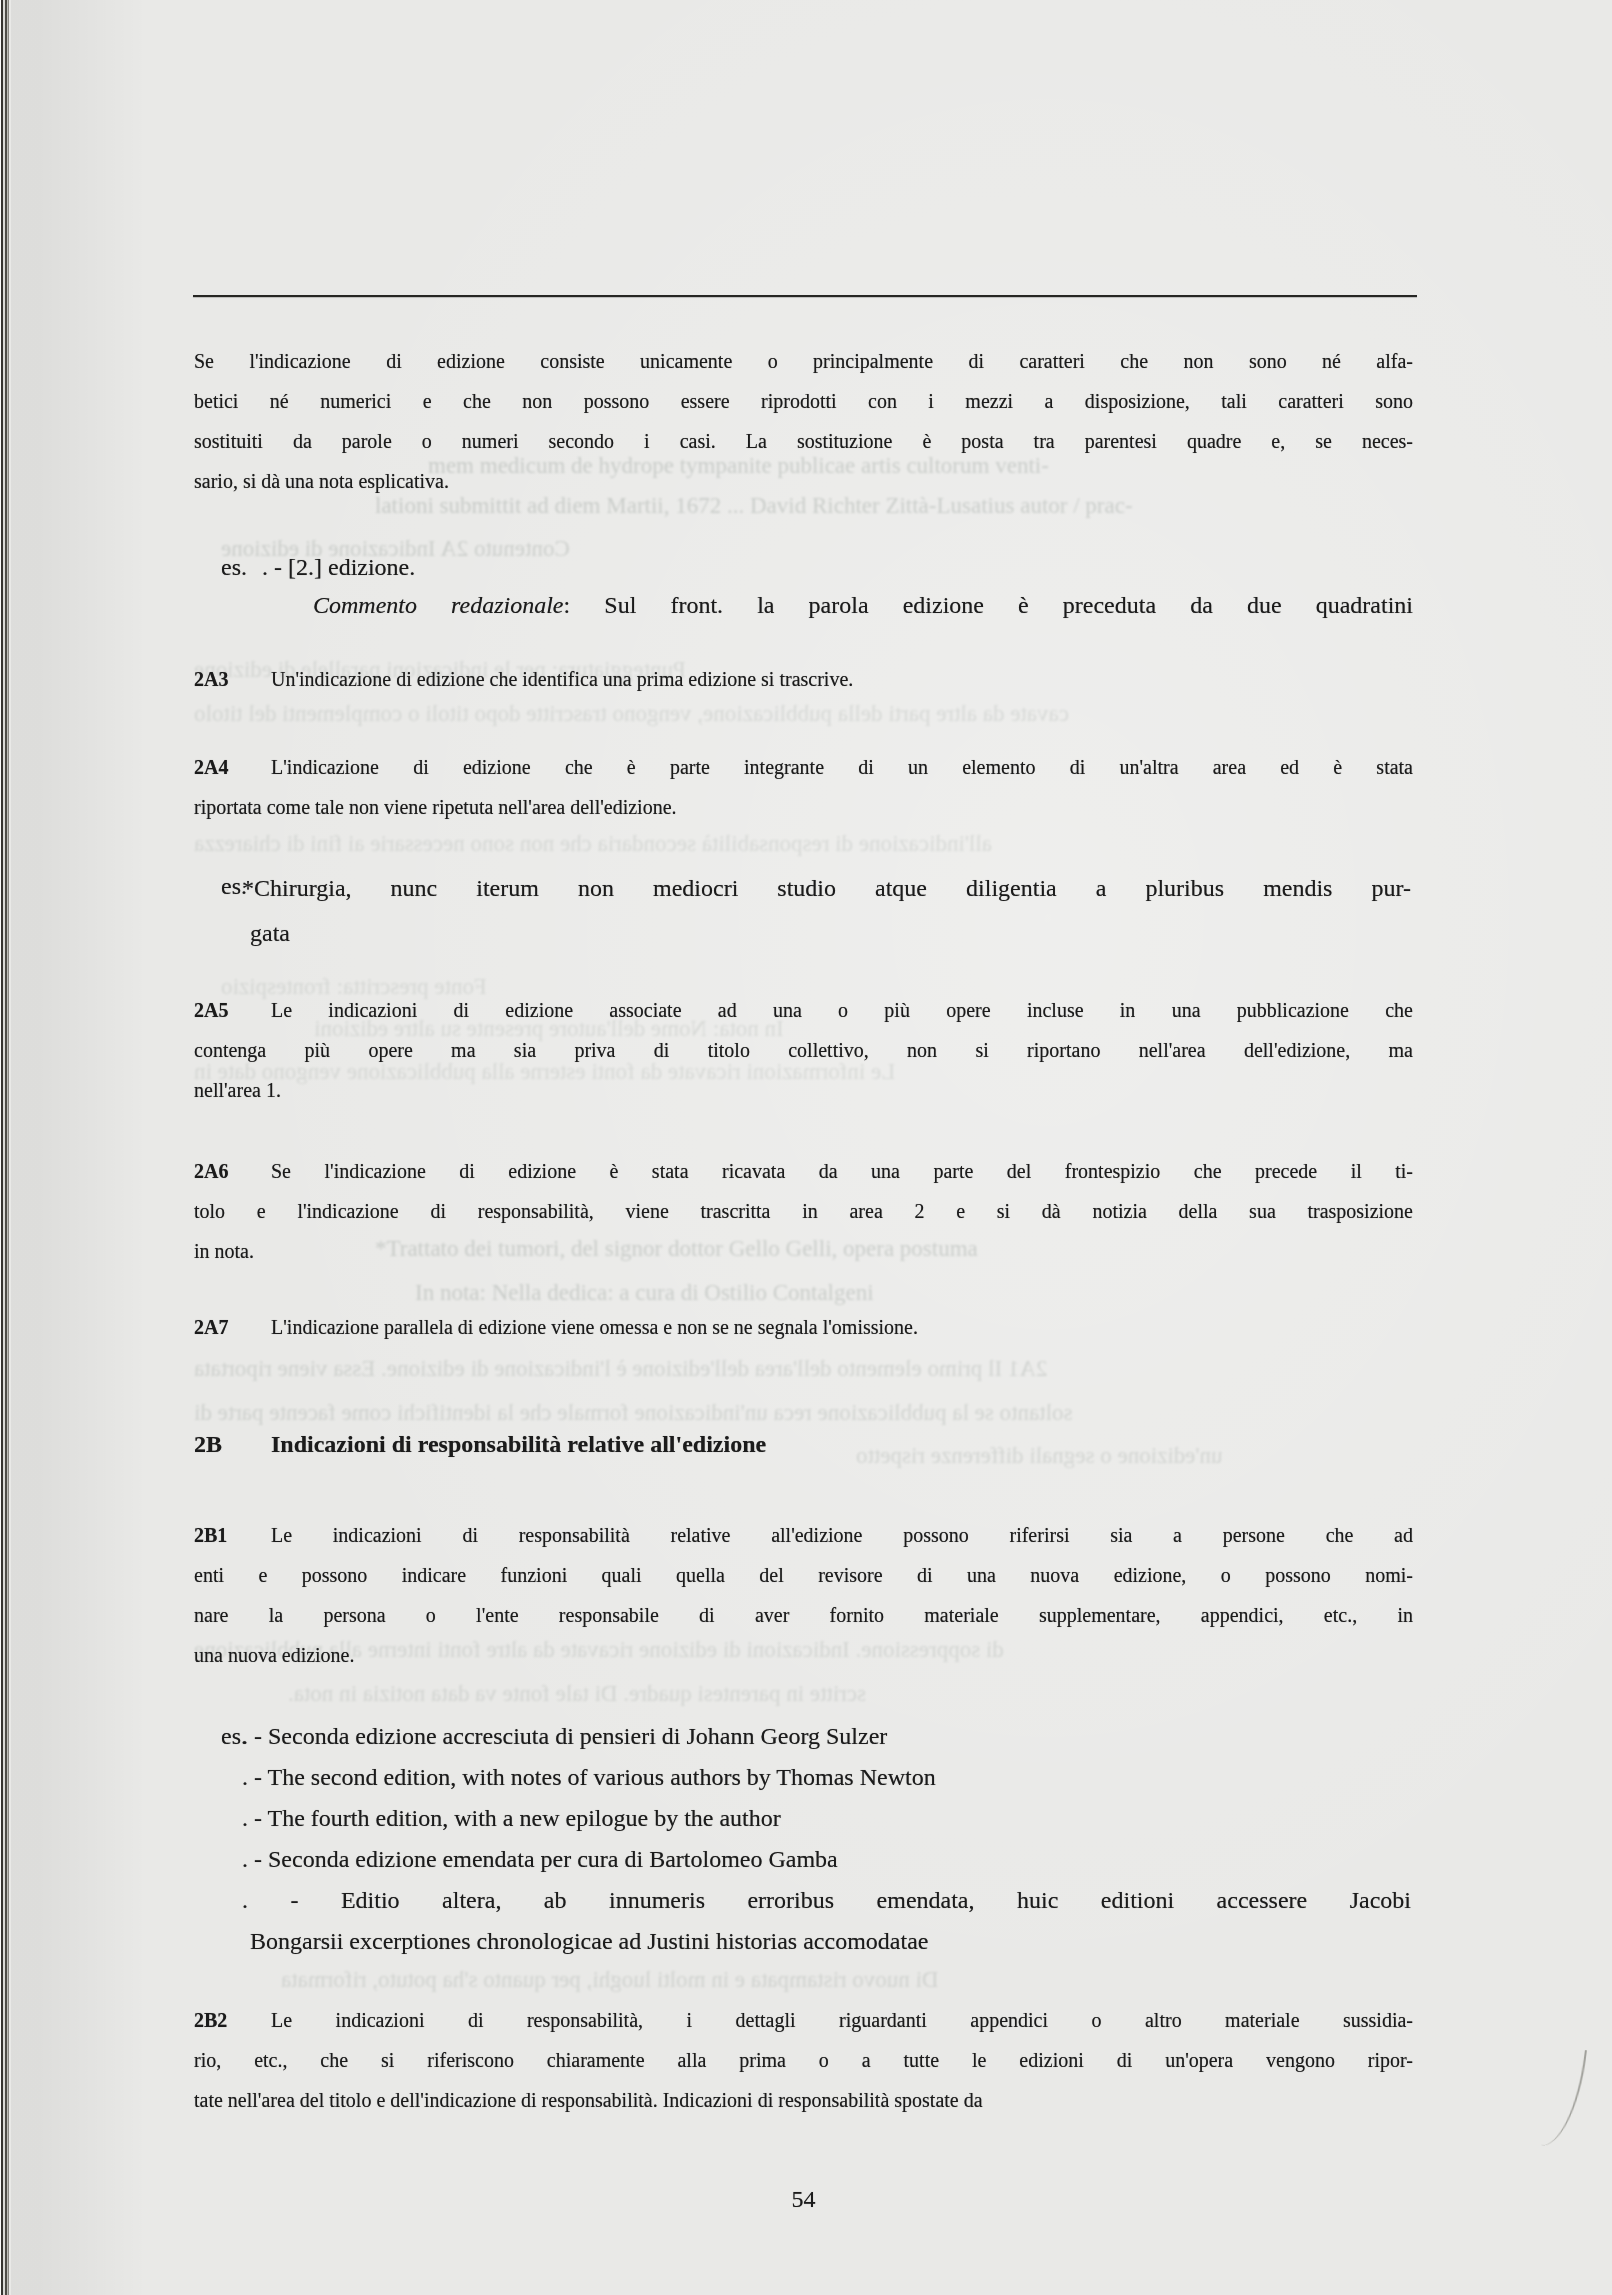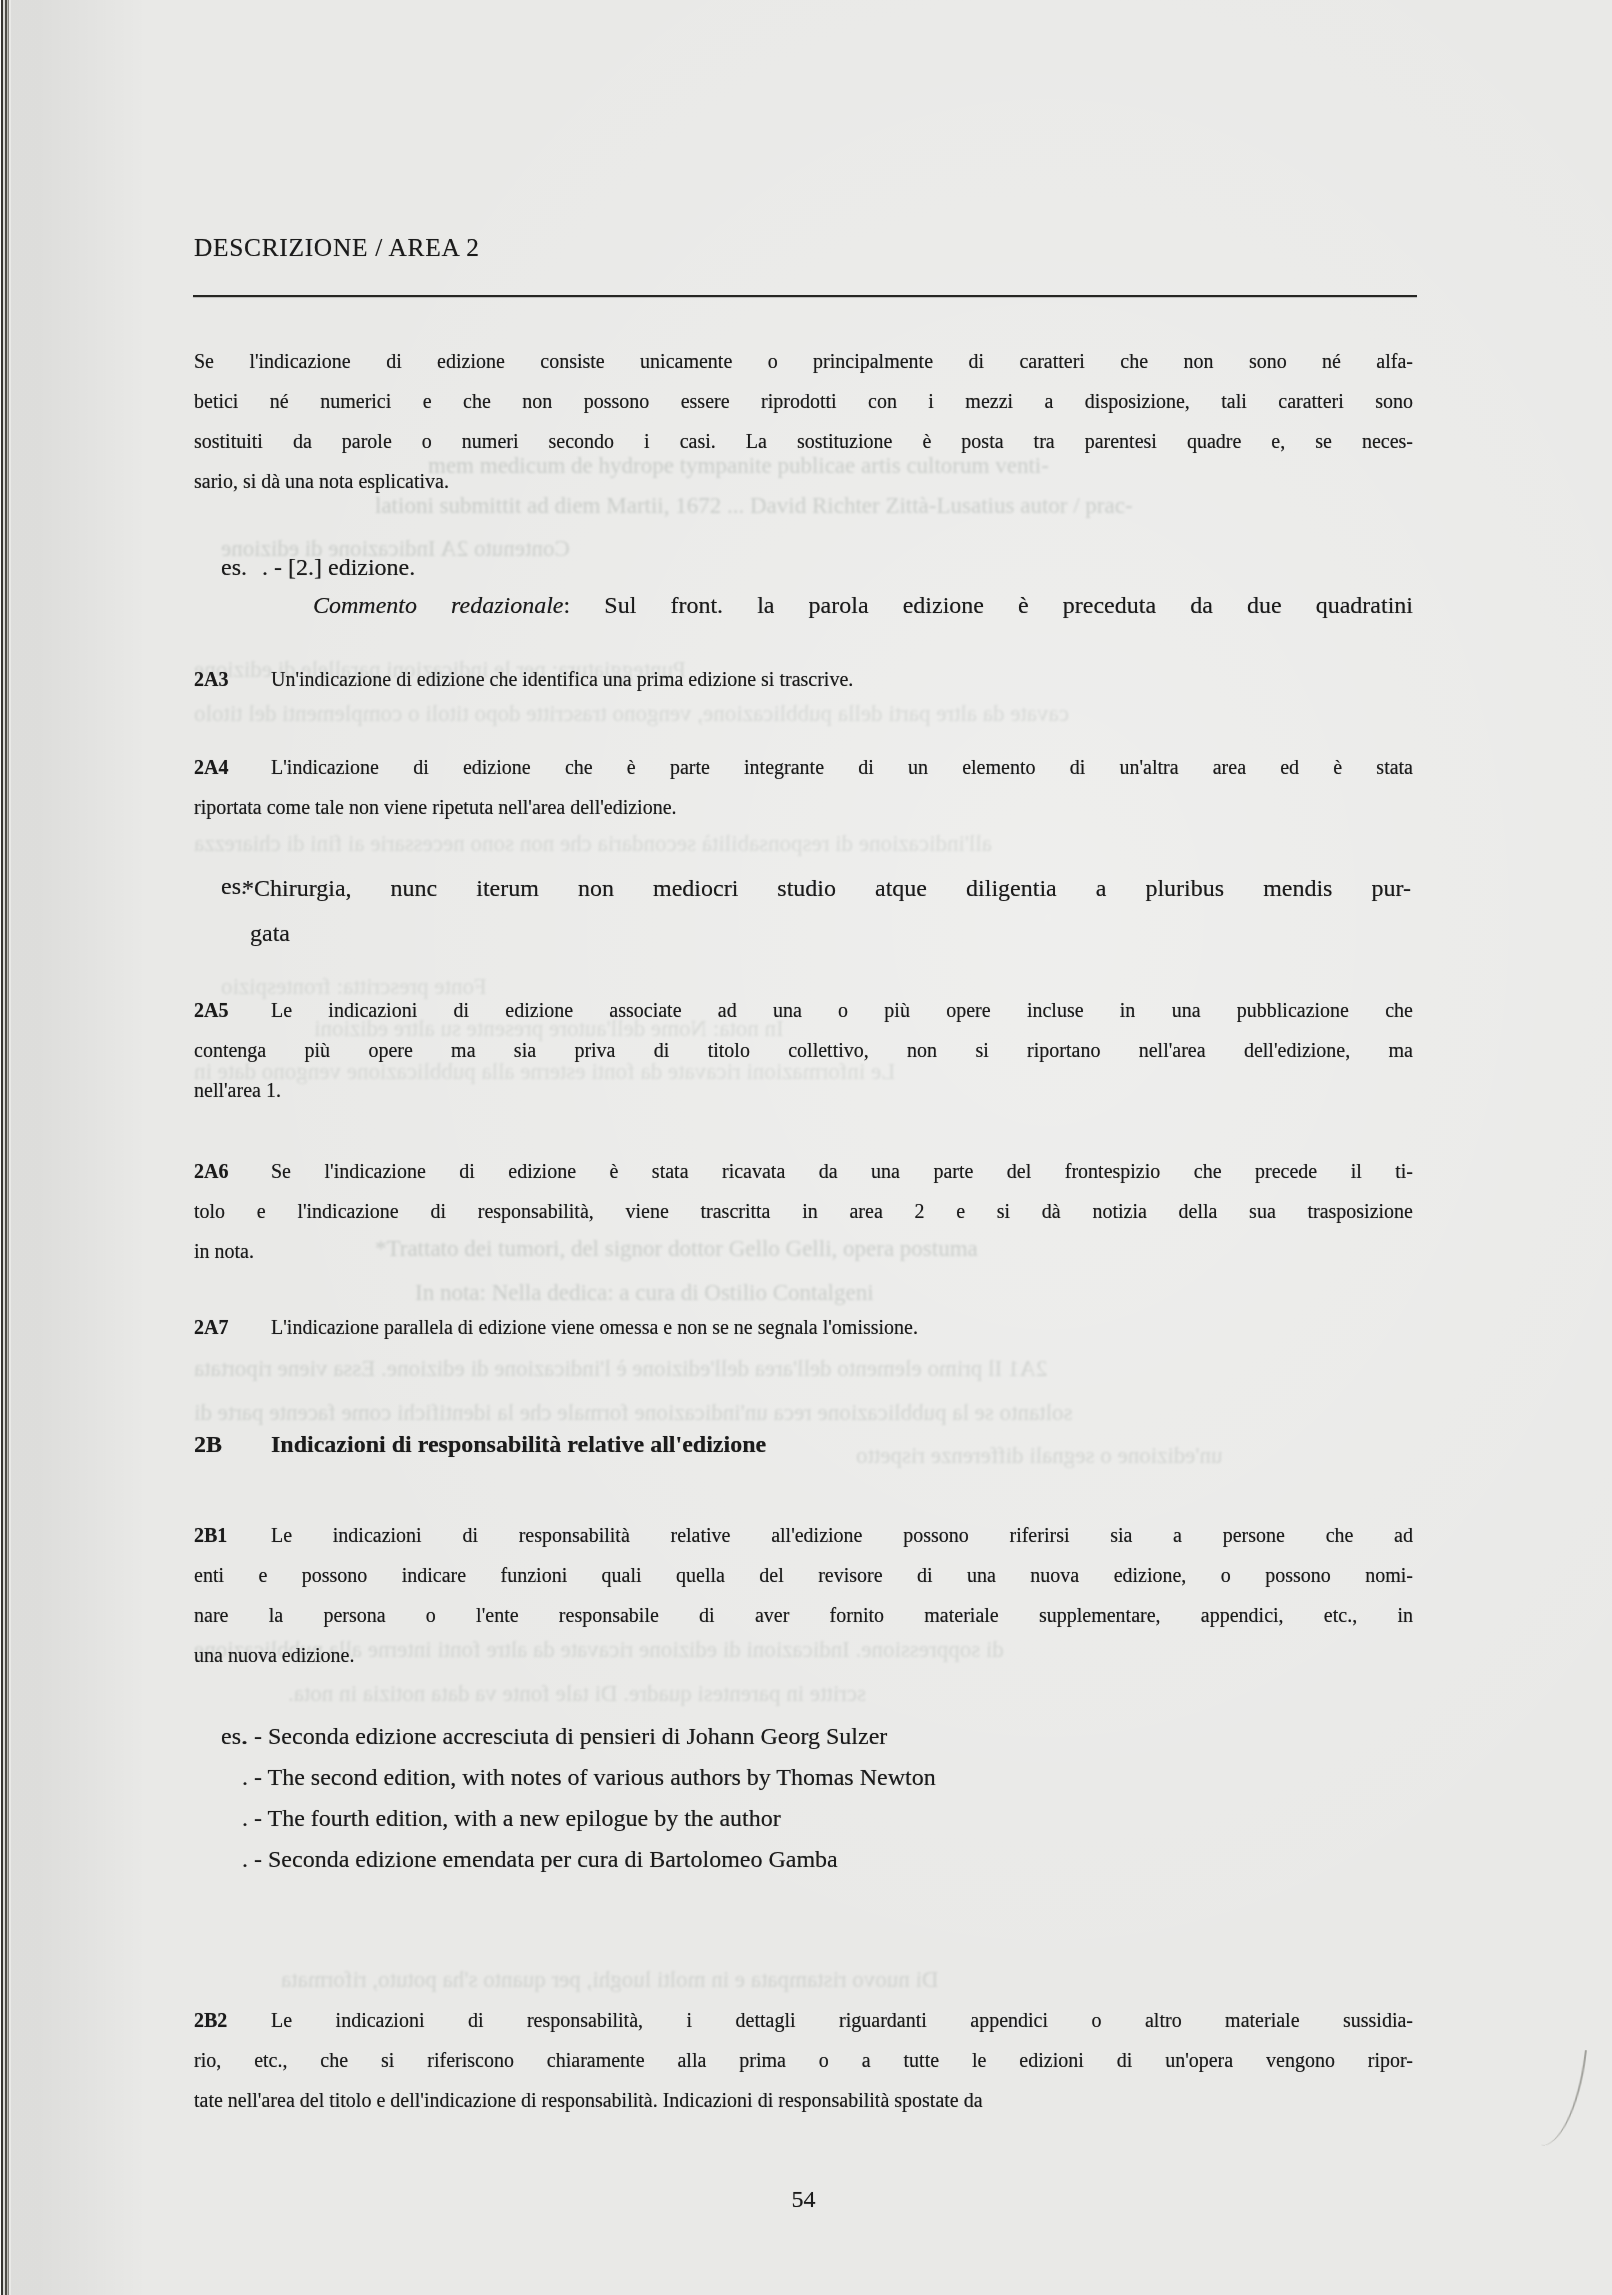--- a/index.html
+++ b/index.html
@@ -87,21 +87,20 @@
       <div class="ghost" style="left: 375px; top: 1229px; opacity: 0.2;">*Trattato dei tumori, del signor dottor Gello Gelli, opera postuma</div>
       <div class="ghost" style="left: 415px; top: 1273px; opacity: 0.2;">In nota: Nella dedica: a cura di Ostilio Contalgeni</div>
       <div class="ghost mirror" style="left: 194px; top: 1349px; opacity: 0.16;">2A1    Il primo elemento dell'area dell'edizione è l'indicazione di edizione. Essa viene riportata</div>
       <div class="ghost mirror" style="left: 194px; top: 1393px; opacity: 0.16;">soltanto se la pubblicazione reca un'indicazione formale che la identifichi come facente parte di</div>
       <div class="ghost mirror" style="left: 856px; top: 1436px; opacity: 0.15;">un'edizione o segnali differenze rispetto</div>
       <div class="ghost mirror" style="left: 194px; top: 1630px; opacity: 0.14;">di soppressione. Indicazioni di edizione ricavate da altre fonti interne alla pubblicazione</div>
       <div class="ghost mirror" style="left: 288px; top: 1674px; opacity: 0.14;">scritte in parentesi quadre. Di tale fonte va data notizia in nota.</div>
       <div class="ghost mirror" style="left: 281px; top: 1960px; opacity: 0.15;">Di nuovo ristampata e in molti luoghi, per quanto s'ha potuto, riformata</div>
     </div>
 
-  <div id="page-header" class="txt">DESCRIZIONE / AREA 2</div>
   <div id="header-rule"></div>
 
   <div class="para txt" style="top:341px">
     <div class="tlines">
         <div class="tline">Se l'indicazione di edizione consiste unicamente o principalmente di caratteri che non sono né alfa-</div>
         <div class="tline">betici né numerici e che non possono essere riprodotti con i mezzi a disposizione, tali caratteri sono</div>
         <div class="tline">sostituiti da parole o numeri secondo i casi. La sostituzione è posta tra parentesi quadre e, se neces-</div>
         <div class="tline">sario, si dà una nota esplicativa.</div>
       </div>
   </div>
@@ -188,20 +187,24 @@
         </div>
       <div>
           <div class="tline">. - The second edition, with notes of various authors by Thomas Newton</div>
         </div>
       <div>
           <div class="tline">. - The fourth edition, with a new epilogue by the author</div>
         </div>
       <div>
           <div class="tline">. - Seconda edizione emendata per cura di Bartolomeo Gamba</div>
         </div>
+      <div>
+          <div class="tline">. - Editio altera, ab innumeris erroribus emendata, huic editioni accessere Jacobi</div>
+          <div class="tline">Bongarsii excerptiones chronologicae ad Justini historias accomodatae</div>
+        </div>
     </div>
   </div>
 
   <div class="para with-label txt" style="top:2000px">
     <span class="label">2B2</span>
     <div class="tlines">
         <div class="tline">Le indicazioni di responsabilità, i dettagli riguardanti appendici o altro materiale sussidia-</div>
         <div class="tline">rio, etc., che si riferiscono chiaramente alla prima o a tutte le edizioni di un'opera vengono ripor-</div>
         <div class="tline">tate nell'area del titolo e dell'indicazione di responsabilità. Indicazioni di responsabilità spostate da</div>
       </div>

